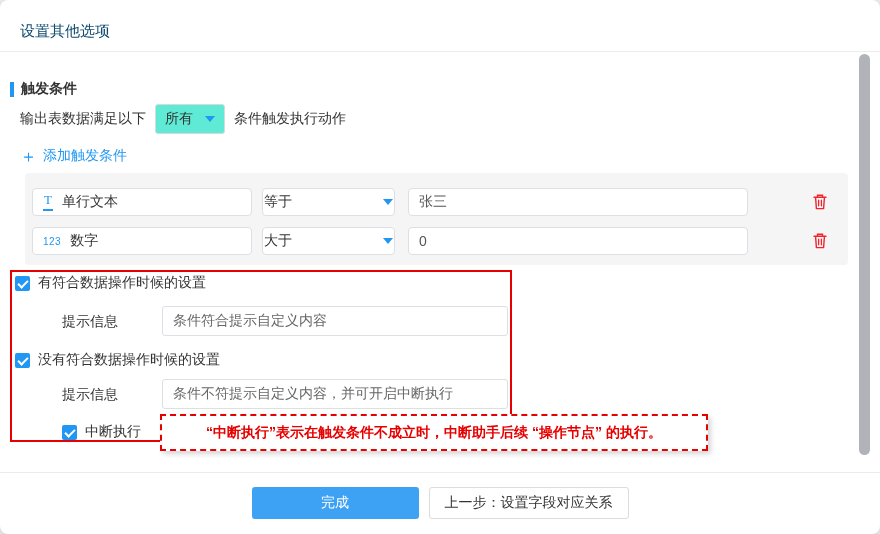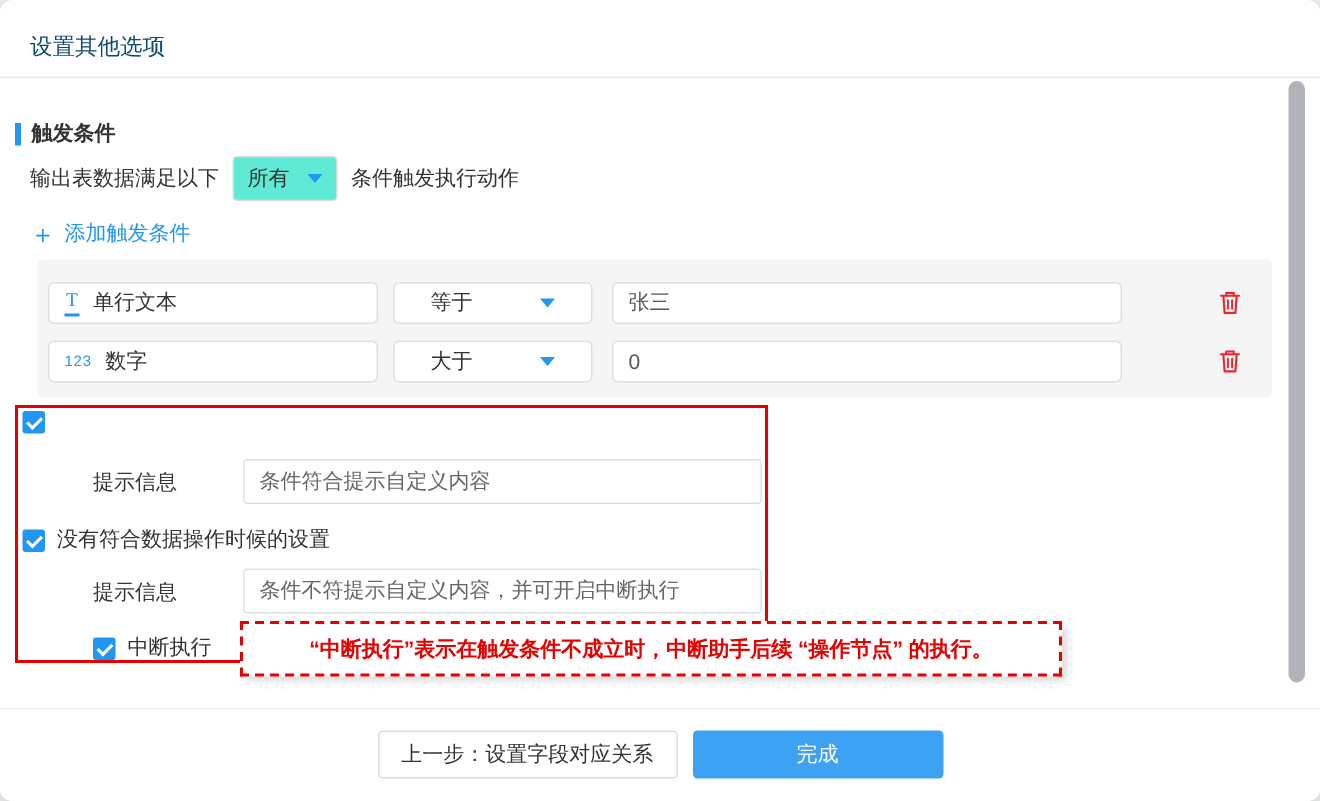--- a/index.html
+++ b/index.html
@@ -47,21 +47,21 @@
     position:absolute; left:25px; top:173px; width:823px; height:92px;
     background:#f5f5f6; border-radius:4px;
     padding:15px 10px 10px 7px;
   }
   .cond-row { display:flex; align-items:center; margin-bottom:11px; }
   .box {
     height:28px; background:#fff; border:1px solid #dcdfe3; border-radius:4px;
     display:flex; align-items:center; font-size:14px; color:#333;
   }
   .field-select { width:220px; padding:0 10px; gap:9px; }
-  .op-select { width:133px; padding:0 24px; justify-content:space-between; margin-left:10px; }
+  .op-select { width:133px; padding:0 1px; justify-content:space-between; margin-left:10px; }
   .val-input { width:340px; margin-left:13px; padding:0 10px; color:#555; border:1px solid #dcdfe3; border-radius:4px; height:28px; font-size:14px; font-family:inherit; background:#fff; }
   .t-icon {
     color:#2196f3; font-size:13px; line-height:1.1;
     border-bottom:2px solid #2196f3; padding:0 1px 1px 1px; font-family:"Liberation Serif","DejaVu Serif",serif;
   }
   .num-icon { color:#2196f3; font-size:10px; font-weight:normal; letter-spacing:0.5px; }
   .trash-btn { margin-left:auto; margin-right:10px; cursor:pointer; display:flex; align-items:center; }
   .red-box {
     position:absolute; left:10px; top:270px; width:502px; height:172px;
     border:2px solid #e60000; z-index:1; pointer-events:none;
@@ -179,20 +179,21 @@
         </svg>
       </span>
     </div>
 
   </div>
 
   <div class="red-box"></div>
 
   <div class="cb-row cb-row-1">
     <span class="checkbox"></span>
+    <span>有符合数据操作时候的设置</span>
   </div>
 
   <div class="prompt-label prompt-label-1">提示信息</div>
   <input class="prompt-input prompt-input-1" type="text" value="条件符合提示自定义内容" style="">
 
   <div class="cb-row cb-row-2">
     <span class="checkbox"></span>
     <span>没有符合数据操作时候的设置</span>
   </div>
 
@@ -206,17 +207,17 @@
 
   <div class="dashed-box">
     <span>“中断执行”表示在触发条件不成立时，中断助手后续 “操作节点” 的执行。</span>
   </div>
 
   <div class="scrollbar-thumb"></div>
 
   <div class="ftr-divider"></div>
 
   <div class="footer">
+    <button class="btn btn-finish">完成</button>
     <button class="btn btn-back">上一步：设置字段对应关系</button>
-    <button class="btn btn-finish">完成</button>
   </div>
 
 </div>
 
 </body></html>

